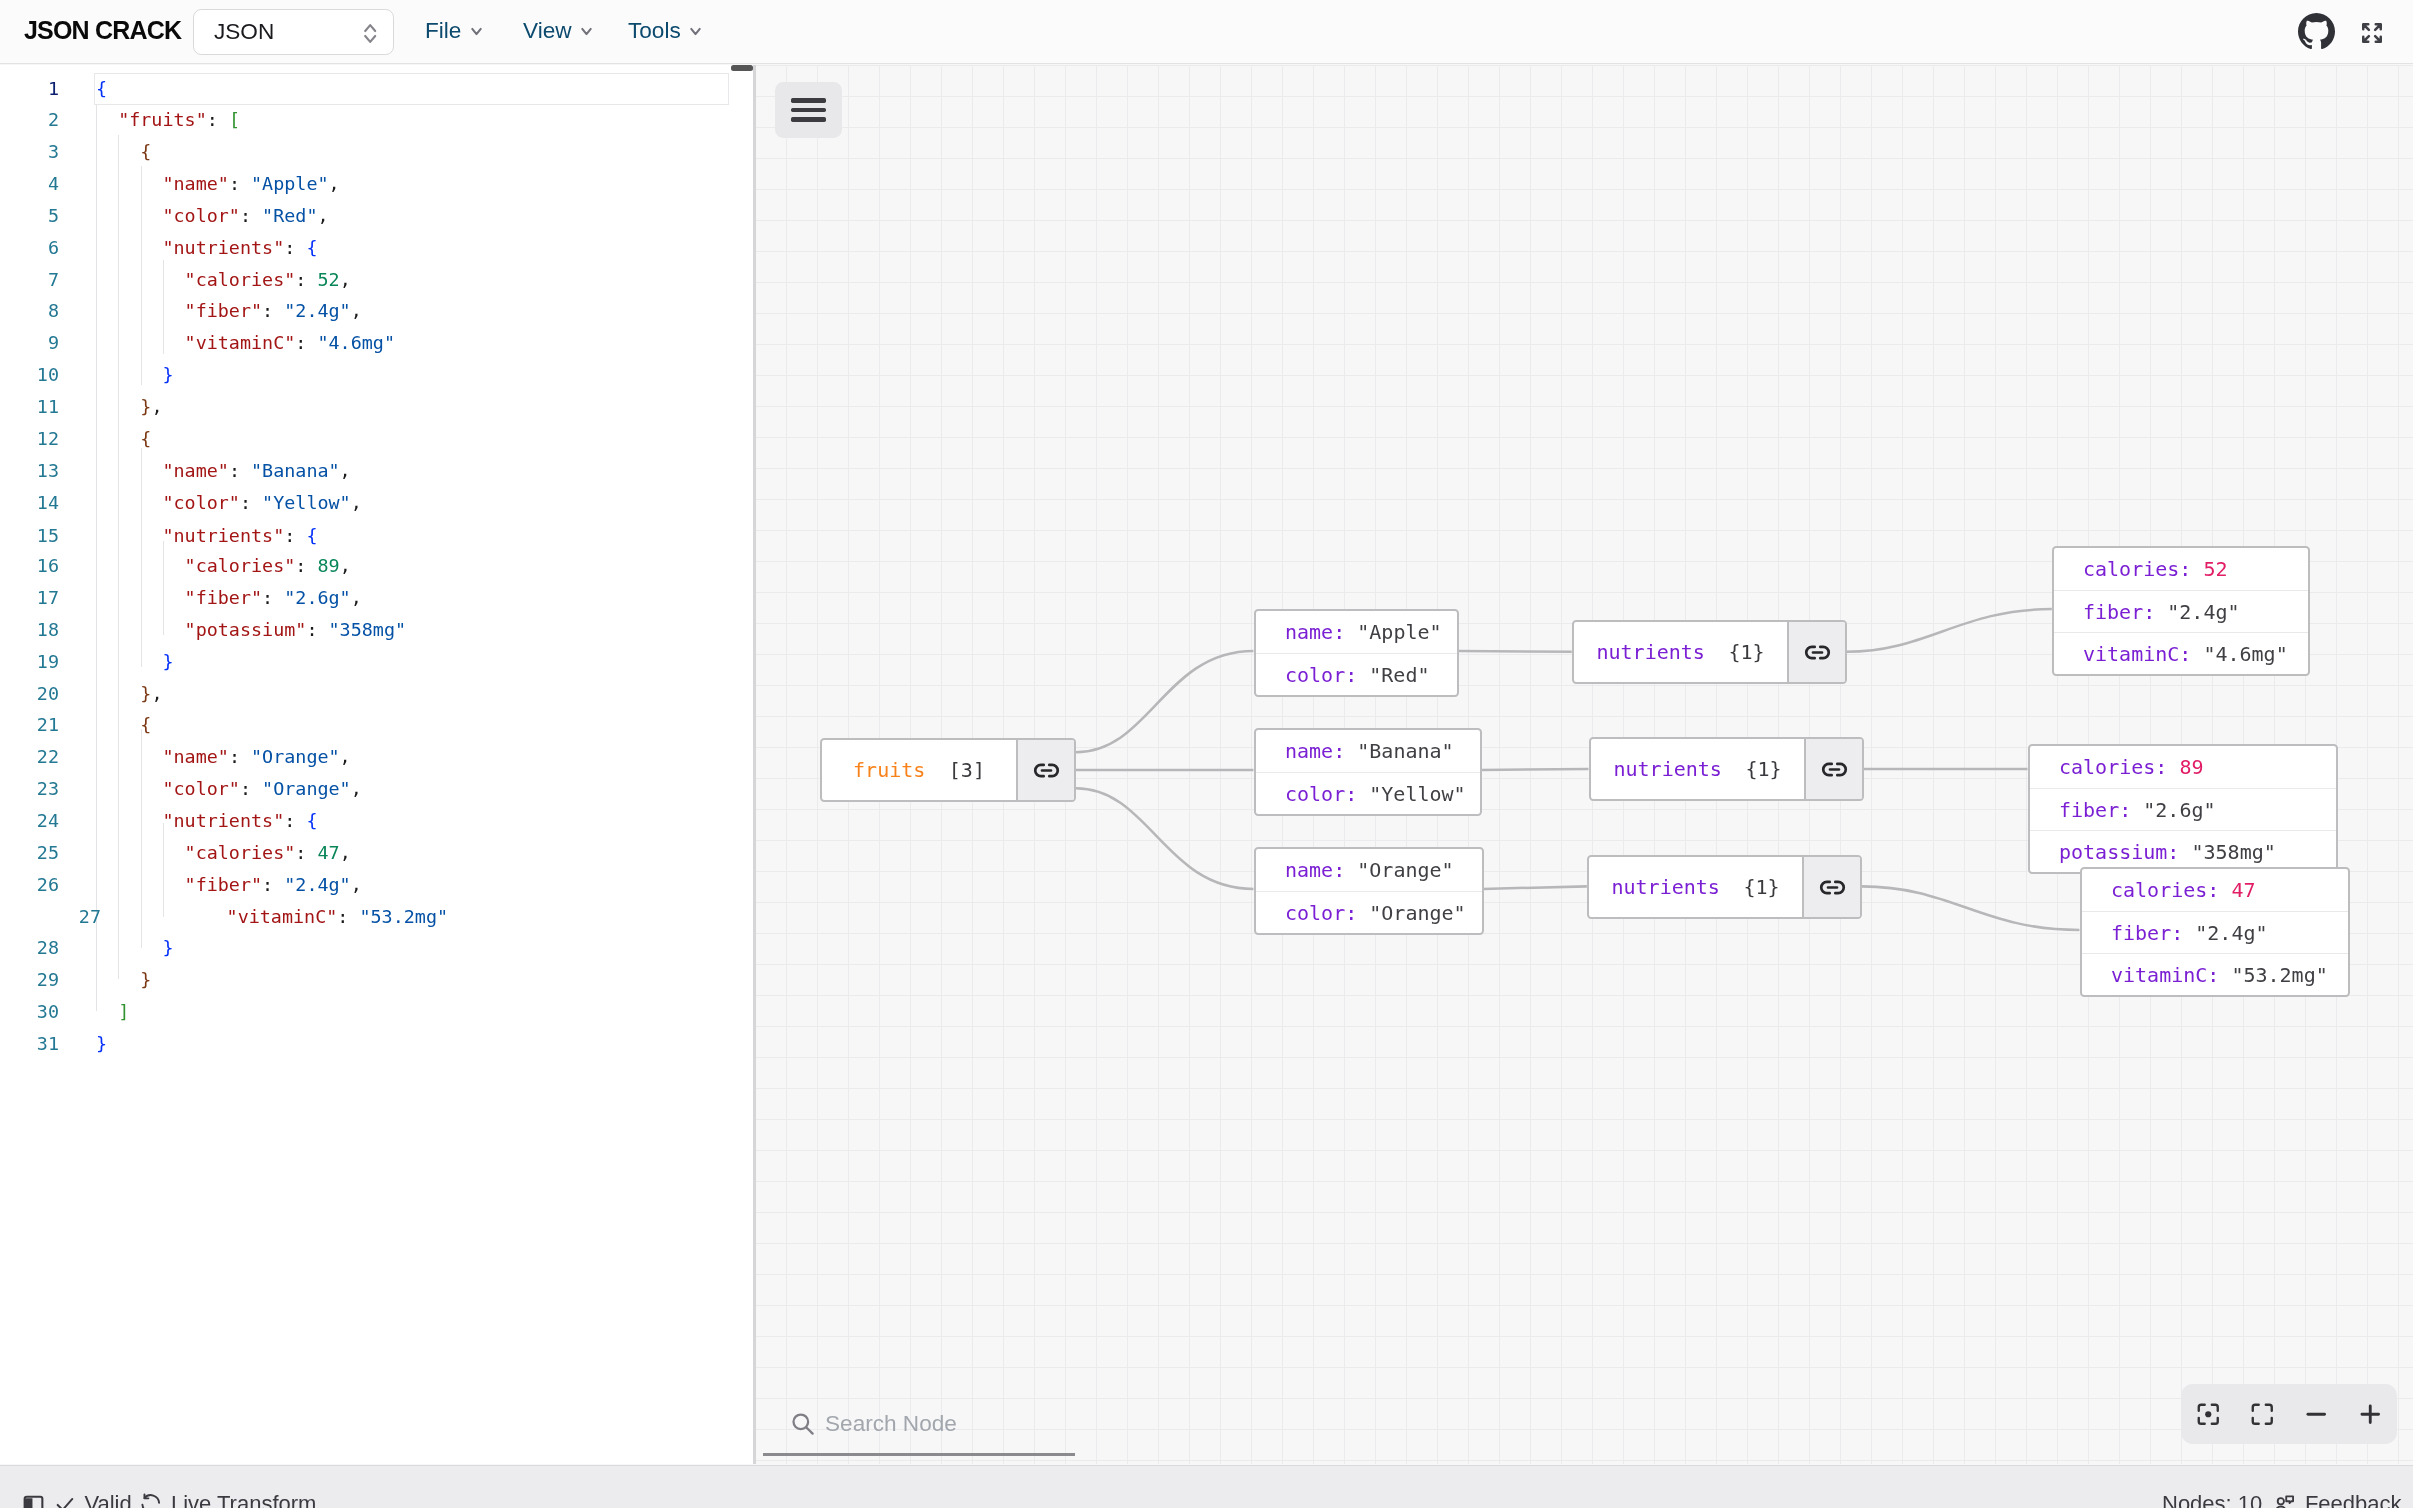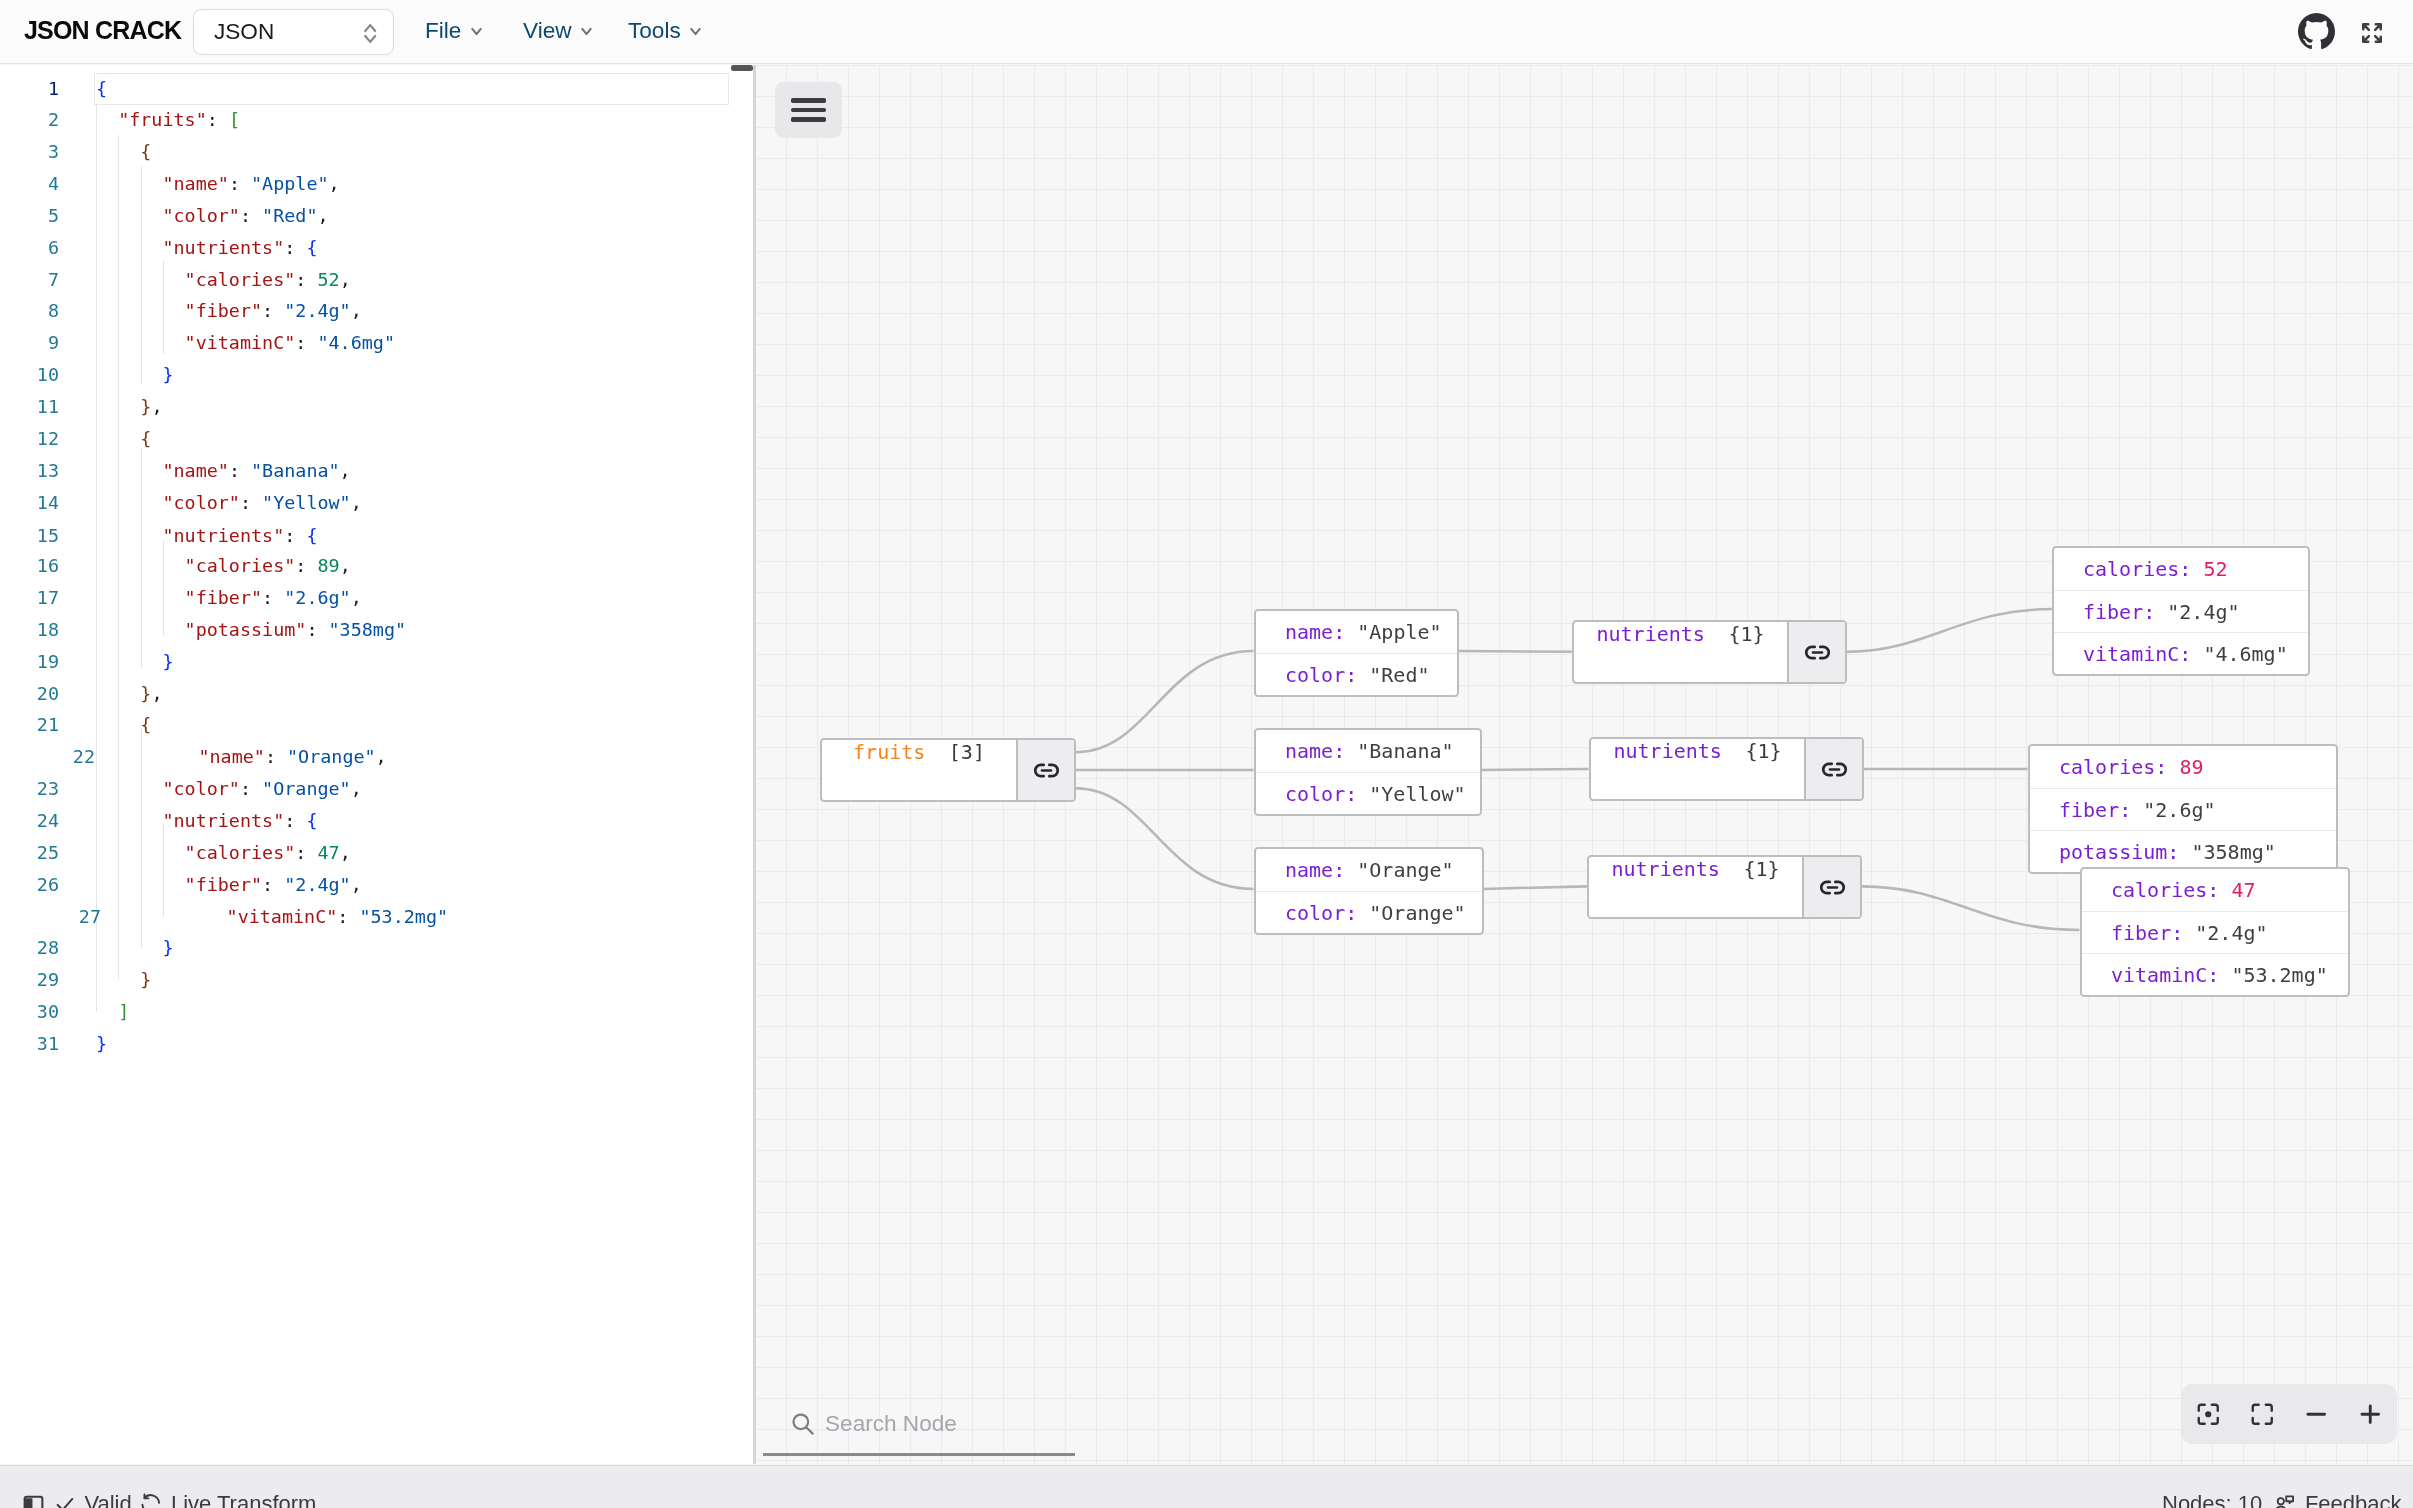--- a/index.html
+++ b/index.html
@@ -49,21 +49,21 @@
                               linear-gradient(90deg, #ebebed 1.3px, transparent 1.3px);
             background-size:31px 31px; }
   .edges { position:absolute; left:0; top:0; width:2413px; height:1508px;
            pointer-events:none; z-index:20; }
   .edges path { fill:none; stroke:var(--edge); stroke-width:3px; }
 
   .node { position:absolute; background:#fff; border:2.1px solid var(--node_border);
           border-radius:4.2px; overflow:hidden; z-index:25; cursor:pointer;
           font-family:"DejaVu Sans Mono", monospace; font-size:20px; }
   .node.parent { display:flex; align-items:stretch; }
-  .node.parent .ntxt { flex:1; display:flex; justify-content:center;
+  .node.parent .ntxt { flex:1; display:flex; align-items:center; justify-content:center;
                        gap:23.5px; }
   .node.parent .nlink { width:58px; background:#ededef; border-left:2.1px solid var(--node_border);
                         display:flex; align-items:center; justify-content:center; }
   .nlabel.orange { color:var(--array_orange); } .nlabel.purple { color:var(--key_purple); }
   .ncount { color:var(--count_gray); }
   .nrow { height:42px; line-height:42px; padding-left:29px; white-space:pre; }
   .nrow + .nrow { border-top:1.7px solid #e9e9eb; }
   .nk { color:var(--key_purple); }
   .nv.str { color:var(--value_gray); } .nv.num { color:var(--number_pink); }
 
@@ -240,21 +240,21 @@
         <span class="code"><span class="tk-p">      </span><span class="tk-b1">}</span></span>
       </div>
       <div class="ed-line" style="top: 613px;">
         <span class="gut">20</span>
         <span class="code"><span class="tk-p">    </span><span class="tk-b3">}</span><span class="tk-p">,</span></span>
       </div>
       <div class="ed-line" style="top: 644px;">
         <span class="gut">21</span>
         <span class="code"><span class="tk-p">    </span><span class="tk-b3">{</span></span>
       </div>
-      <div class="ed-line" style="top: 676px; margin-left: 36px;">
+      <div class="ed-line" style="top: 676px;">
         <span class="gut">22</span>
         <span class="code"><span class="tk-p">      </span><span class="tk-k">"name"</span><span class="tk-p">: </span><span class="tk-s">"Orange"</span><span class="tk-p">,</span></span>
       </div>
       <div class="ed-line" style="top: 708px;">
         <span class="gut">23</span>
         <span class="code"><span class="tk-p">      </span><span class="tk-k">"color"</span><span class="tk-p">: </span><span class="tk-s">"Orange"</span><span class="tk-p">,</span></span>
       </div>
       <div class="ed-line" style="top: 740px;">
         <span class="gut">24</span>
         <span class="code"><span class="tk-p">      </span><span class="tk-k">"nutrients"</span><span class="tk-p">: </span><span class="tk-b1">{</span></span>

